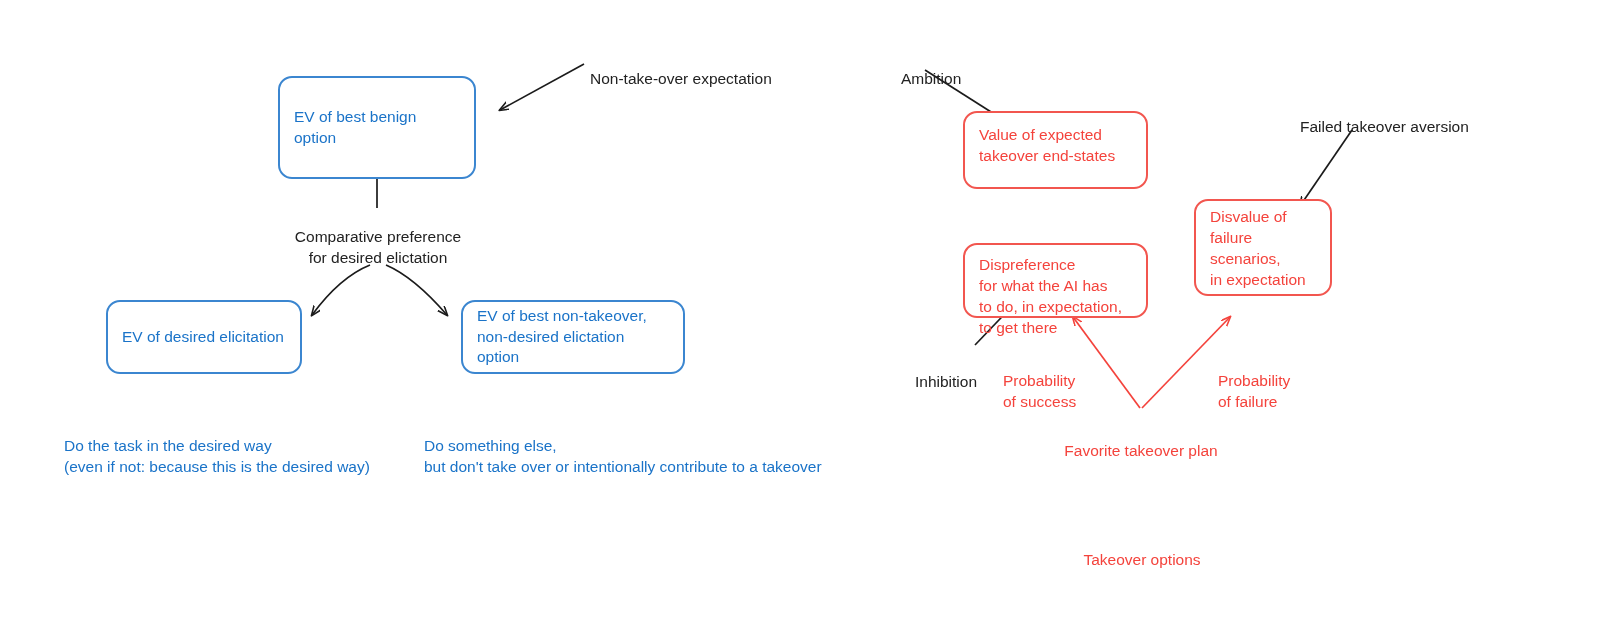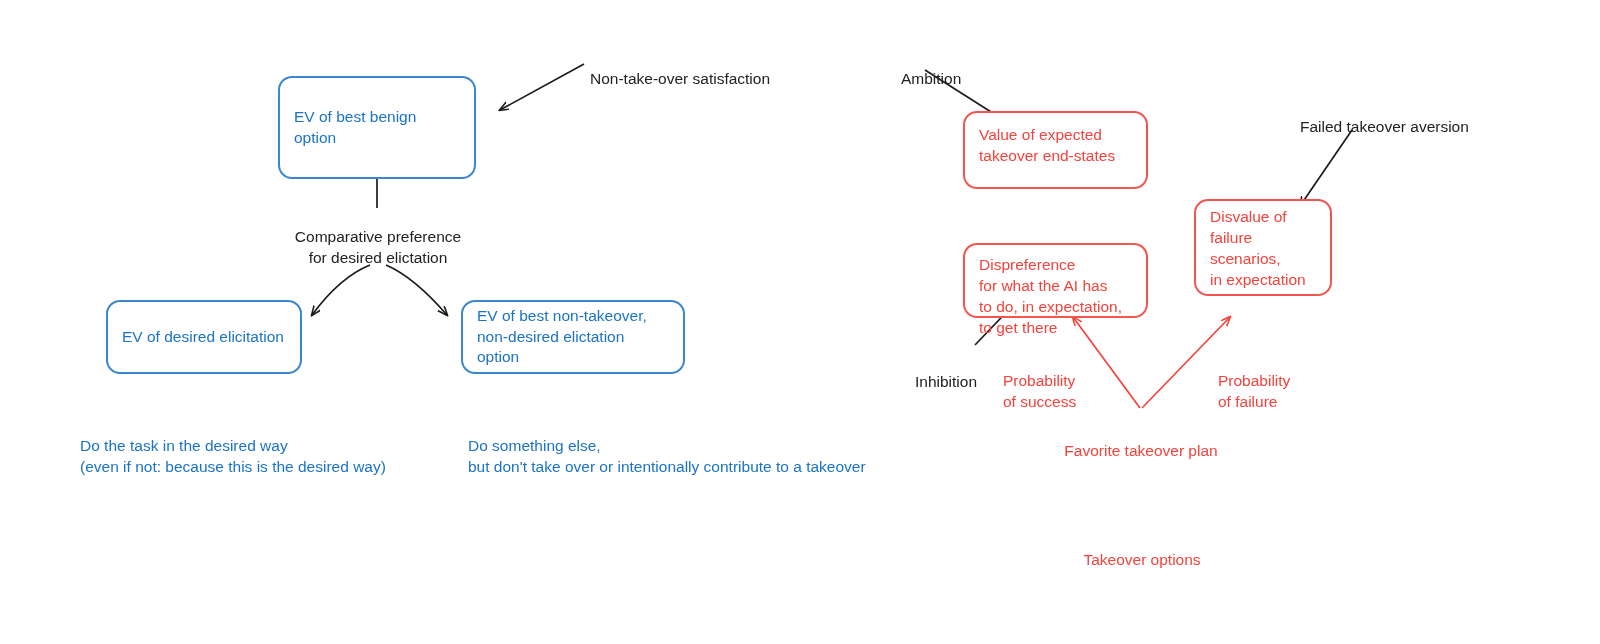--- a/index.html
+++ b/index.html
@@ -101,34 +101,34 @@
   <div class="node" style="left:106px; top:300px; width:196px; height:74px;">
     <span class="node-label">EV of desired elicitation</span>
   </div>
 
   <div class="node" style="left:461px; top:300px; width:224px; height:74px;">
     <span class="node-label">EV of best non-takeover,
 non-desired elictation option</span>
   </div>
 
   <div class="caption black" style="left:590px; top:46px;">
-    <span>Non-take-over satisfaction</span>
+    <span>Non-take-over expectation</span>
   </div>
 
   <div class="caption black center" style="left:287px; top:204px; width:182px;">
     <span>Comparative preference
 for desired elictation</span>
   </div>
 
-  <div class="caption blue" style="left:64px; top:413px;margin-left:16px;">
+  <div class="caption blue" style="left:64px; top:413px;">
     <span>Do the task in the desired way
 (even if not: because this is the desired way)</span>
   </div>
 
-  <div class="caption blue" style="left:468px; top:413px;">
+  <div class="caption blue" style="left:424px; top:413px;">
     <span>Do something else,
 but don't take over or intentionally contribute to a takeover</span>
   </div>
 
 
   <div class="node red" style="left:963px; top:111px; width:185px; height:78px; align-items:flex-start; padding-top:12px;">
     <span class="node-label">Value of expected
 takeover end-states</span>
   </div>
 

